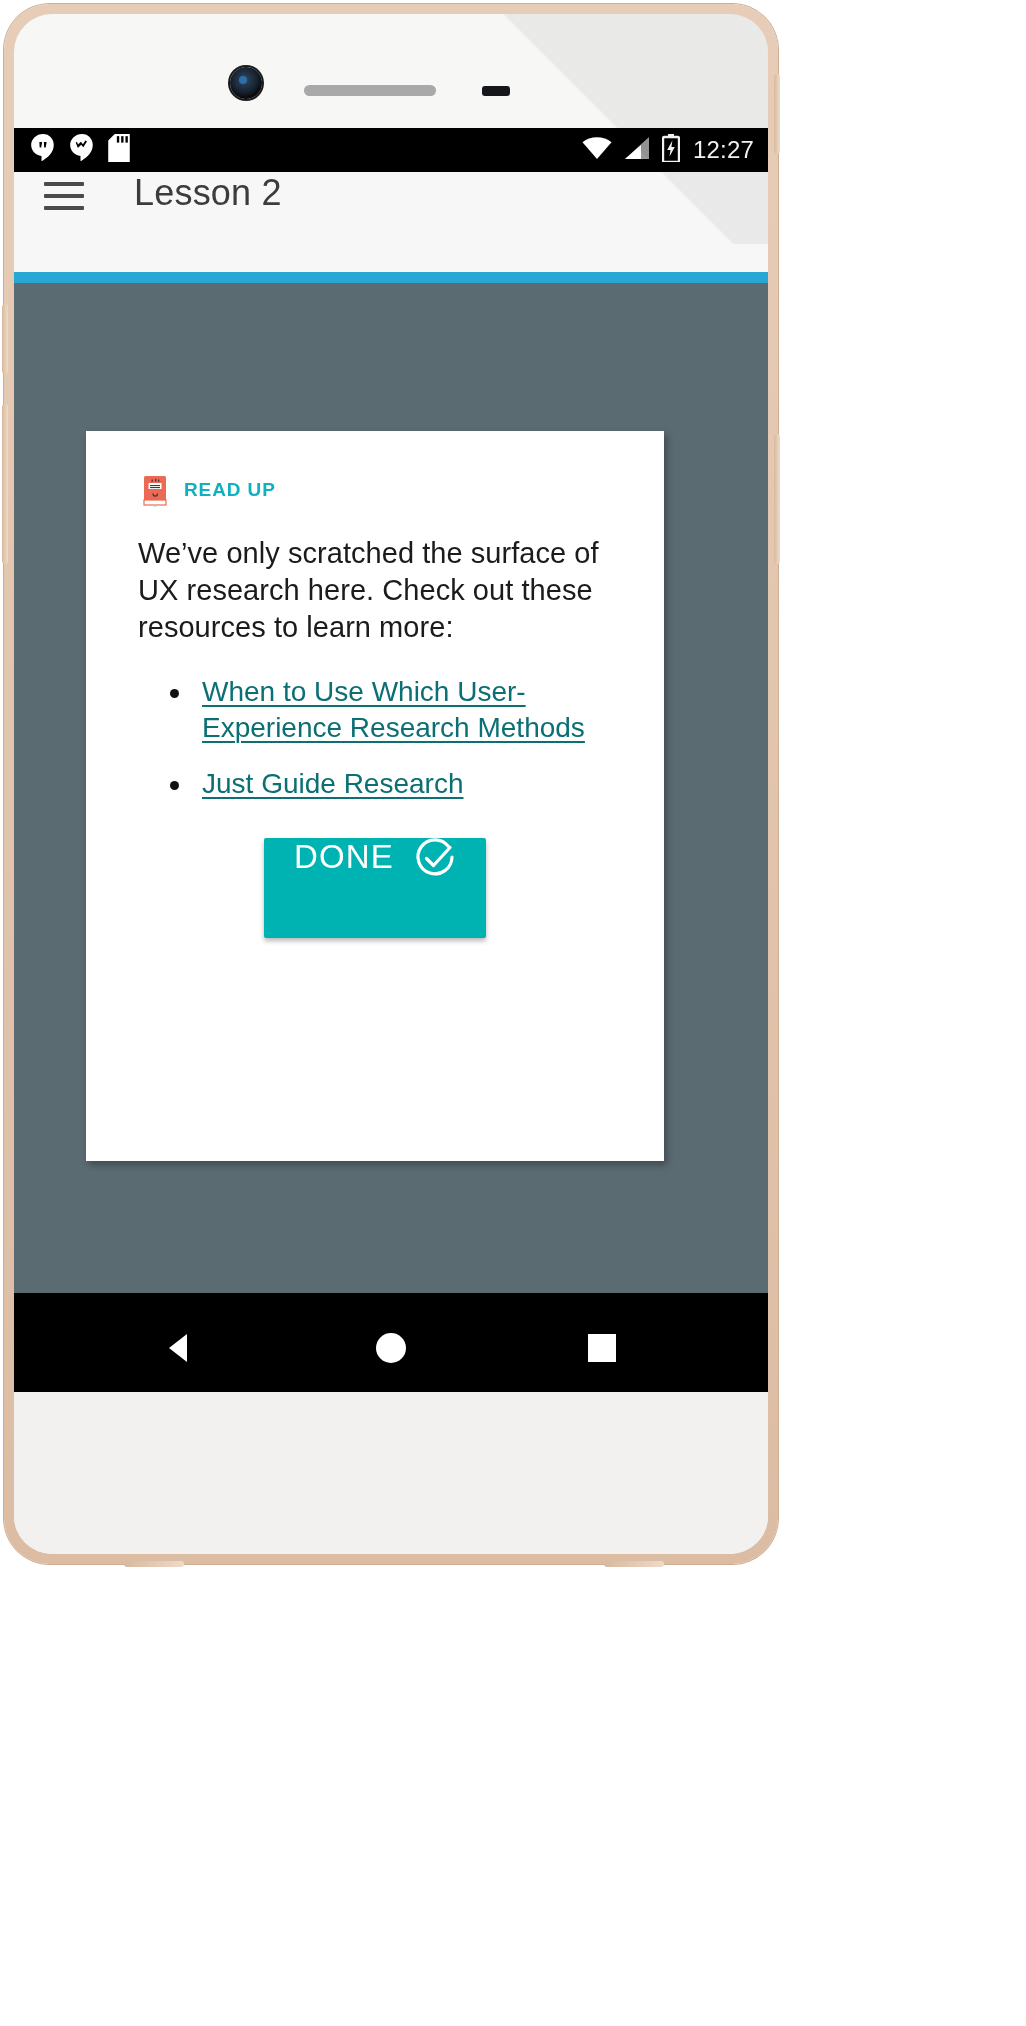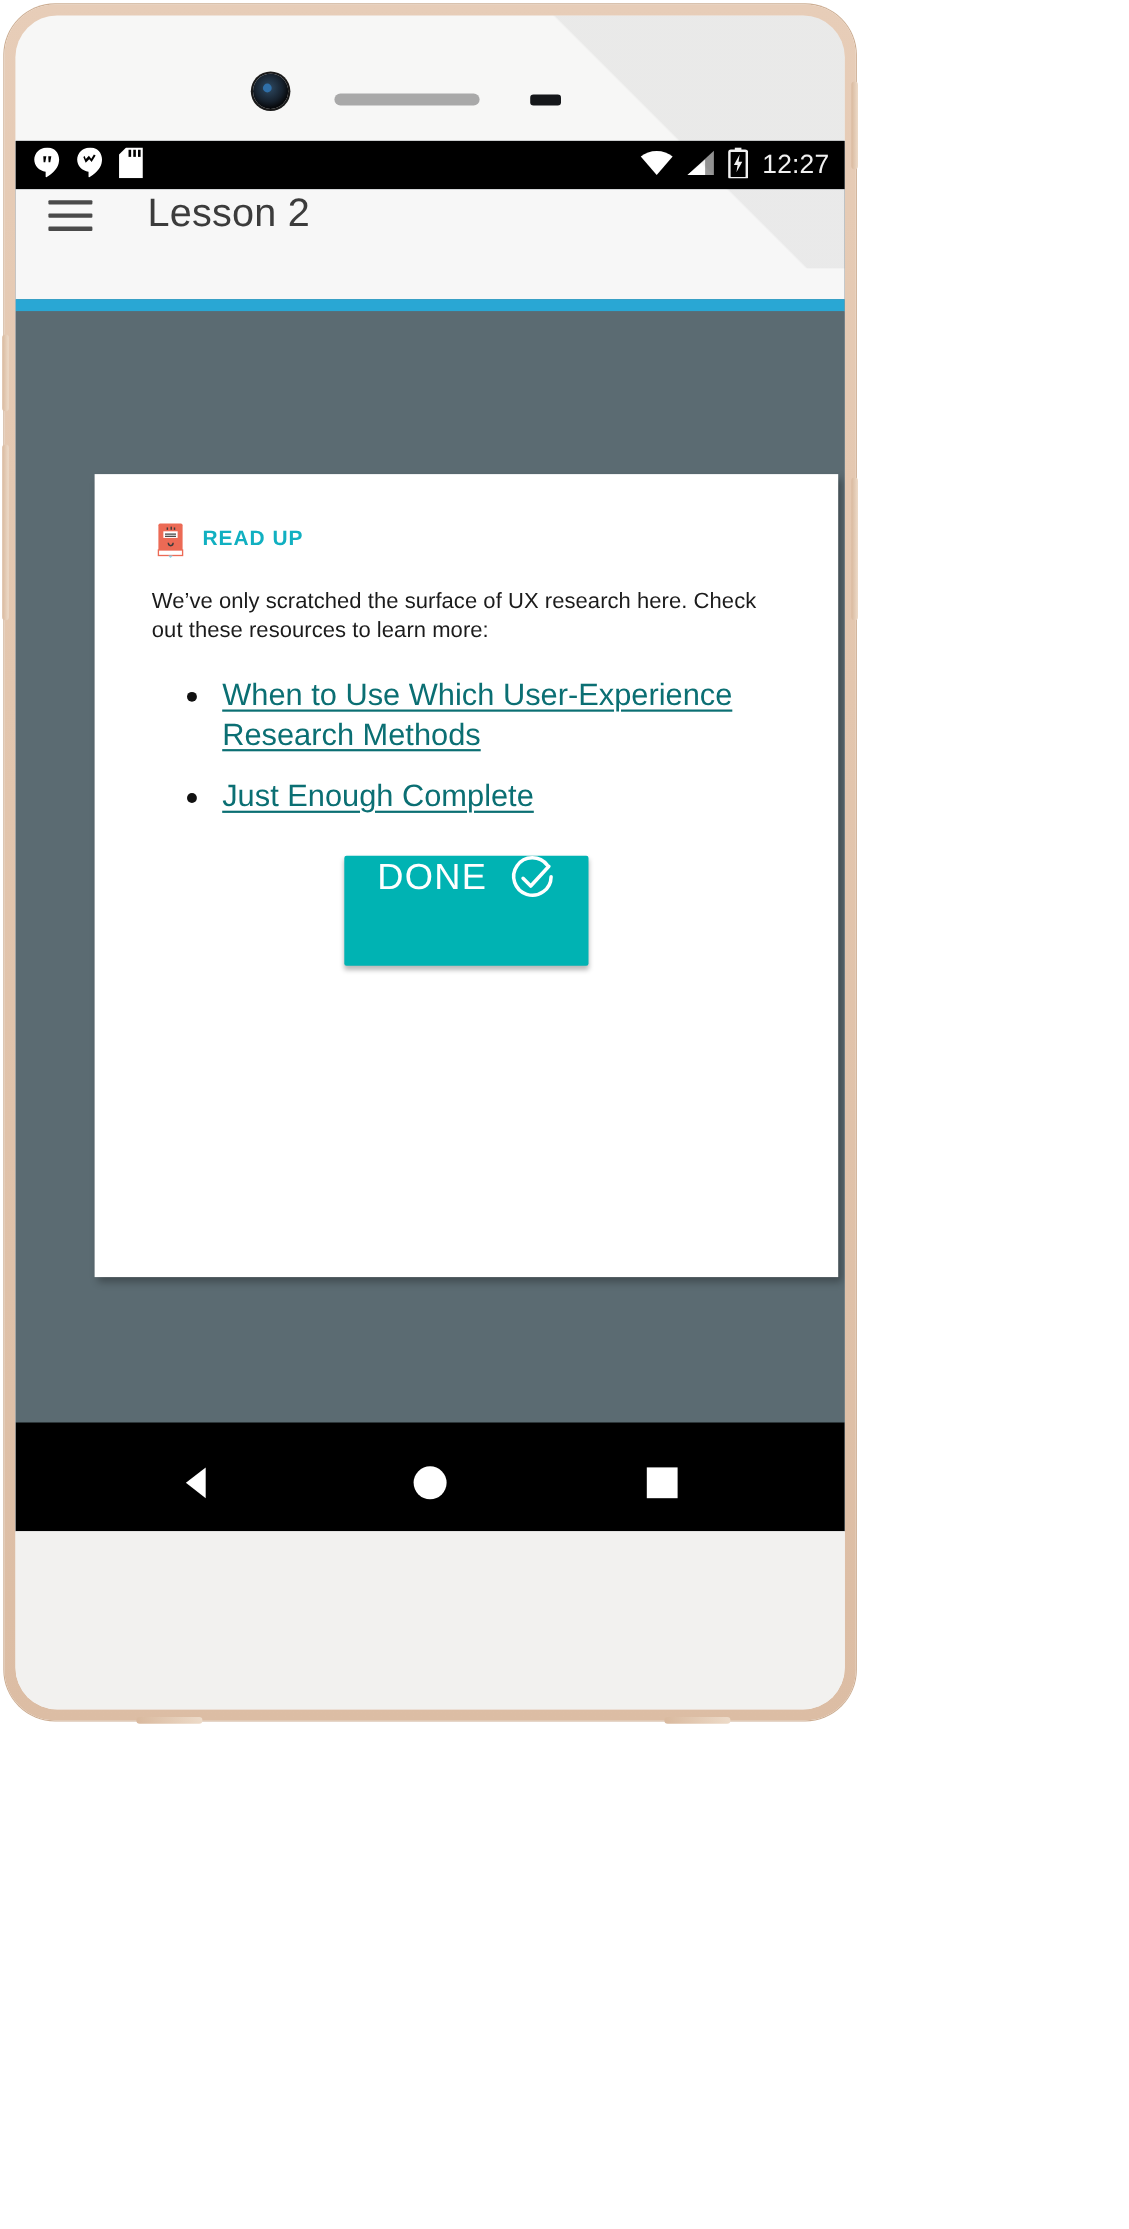--- a/index.html
+++ b/index.html
@@ -175,21 +175,21 @@
     height: 1010px;
     background: #5b6b72;
     display: flex;
     justify-content: center;
   }
 
   #lesson-card {
     position: absolute;
     left: 72px;
     top: 148px;
-    width: 676px;
+    width: 578px;
     height: 730px;
     background: #ffffff;
     box-shadow: 3px 4px 7px rgba(0,0,0,0.30);
     padding: 44px 52px 0 52px;
   }
 
   
   #card-header {
     display: flex;
     align-items: center;
@@ -203,21 +203,21 @@
   #read-up-label {
     color: #11b0c1;
     font-size: 19px;
     font-weight: 700;
     letter-spacing: 0.9px;
   }
 
   
   #card-paragraph {
     margin-top: 30px;
-    font-size: 20px;
+    font-size: 29px;
     line-height: 1.28;
     color: #1b1b1b;
     letter-spacing: 0.05px;
   }
 
   
   #resource-list {
     margin: 28px 0 0 26px;
     padding: 0;
     list-style: none;
@@ -393,21 +393,21 @@
             <span id="read-up-label">READ UP</span>
           </div>
 
           <p id="card-paragraph">We’ve only scratched the surface of UX research here. Check out these resources to learn more:</p>
 
           <ul id="resource-list">
             <li class="resource-item">
               <a class="resource-link" href="#">When to Use Which User-Experience Research Methods</a>
             </li>
             <li class="resource-item">
-              <a class="resource-link" href="#">Just Enough Complete</a>
+              <a class="resource-link" href="#">Just Guide Research</a>
             </li>
           </ul>
 
           <div id="done-button-row">
             <button id="done-button">
               <span>DONE</span>
               <span>
                 <svg width="42" height="42" viewBox="0 0 42 42">
                   <path d="M34.5 8.5A17 17 0 1 0 38 19" fill="none" stroke="#ffffff" stroke-width="3.2" stroke-linecap="round"></path>
                   <path d="M12.5 20.5l7 7L36 9.5" fill="none" stroke="#ffffff" stroke-width="3.2" stroke-linecap="round" stroke-linejoin="round"></path>

